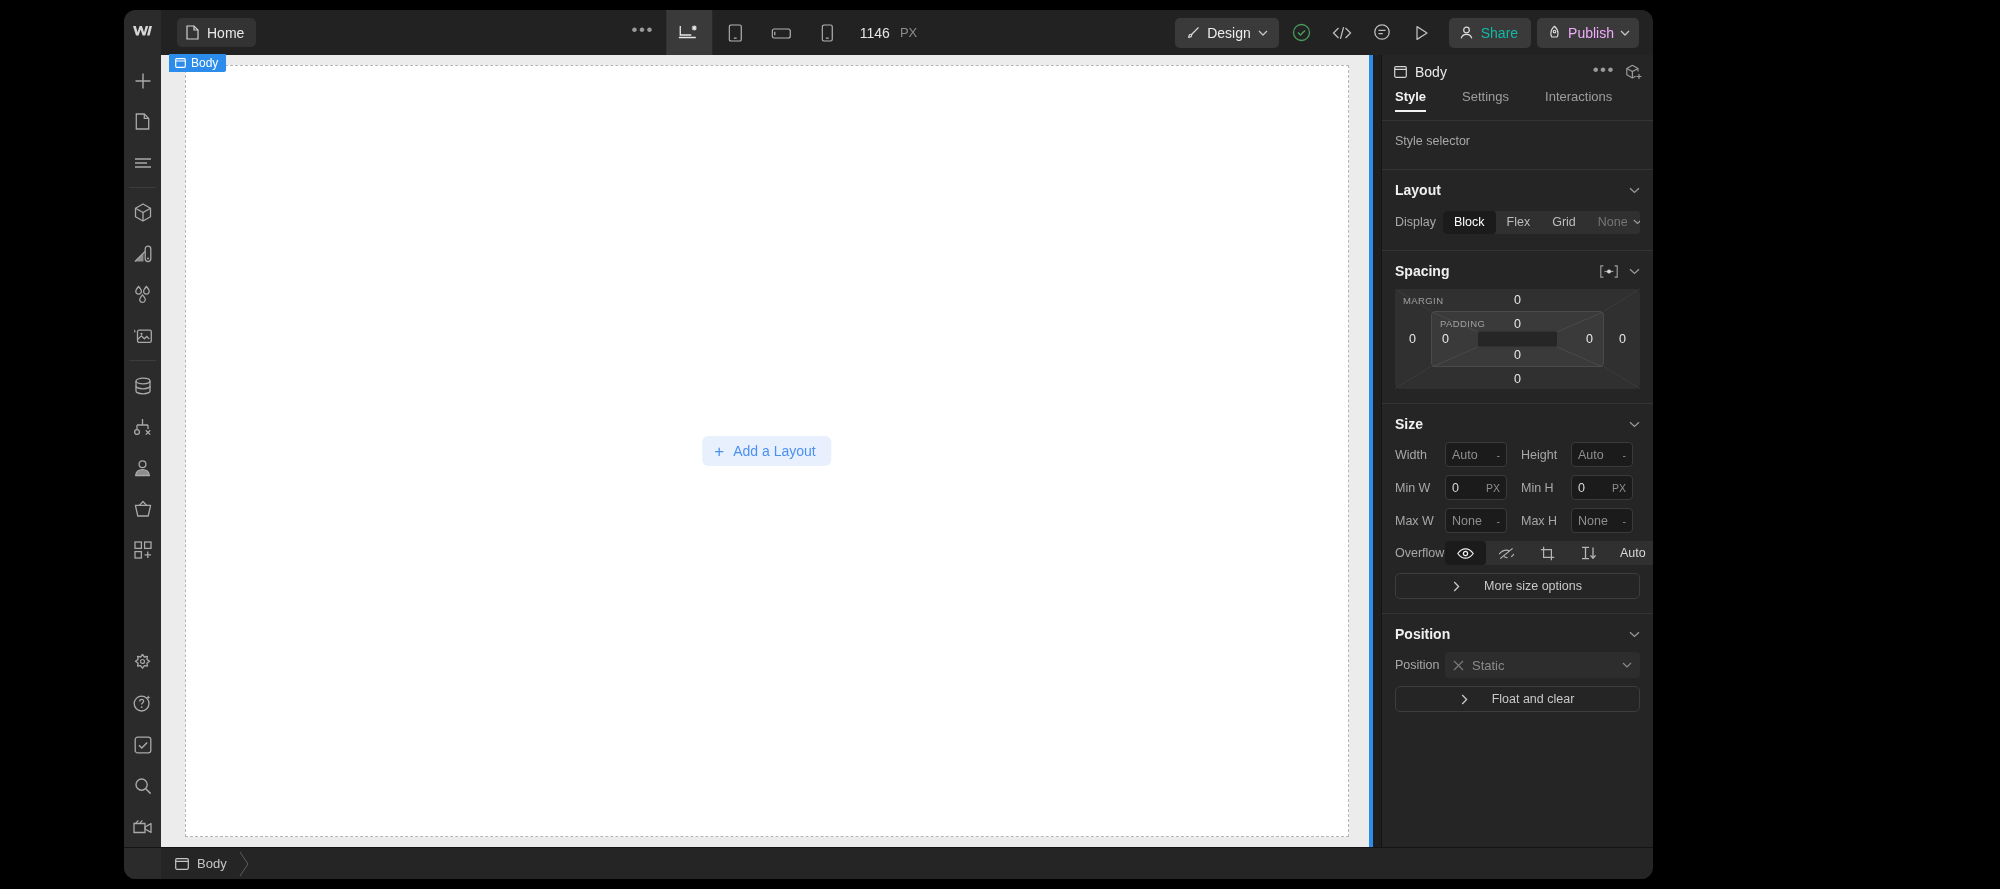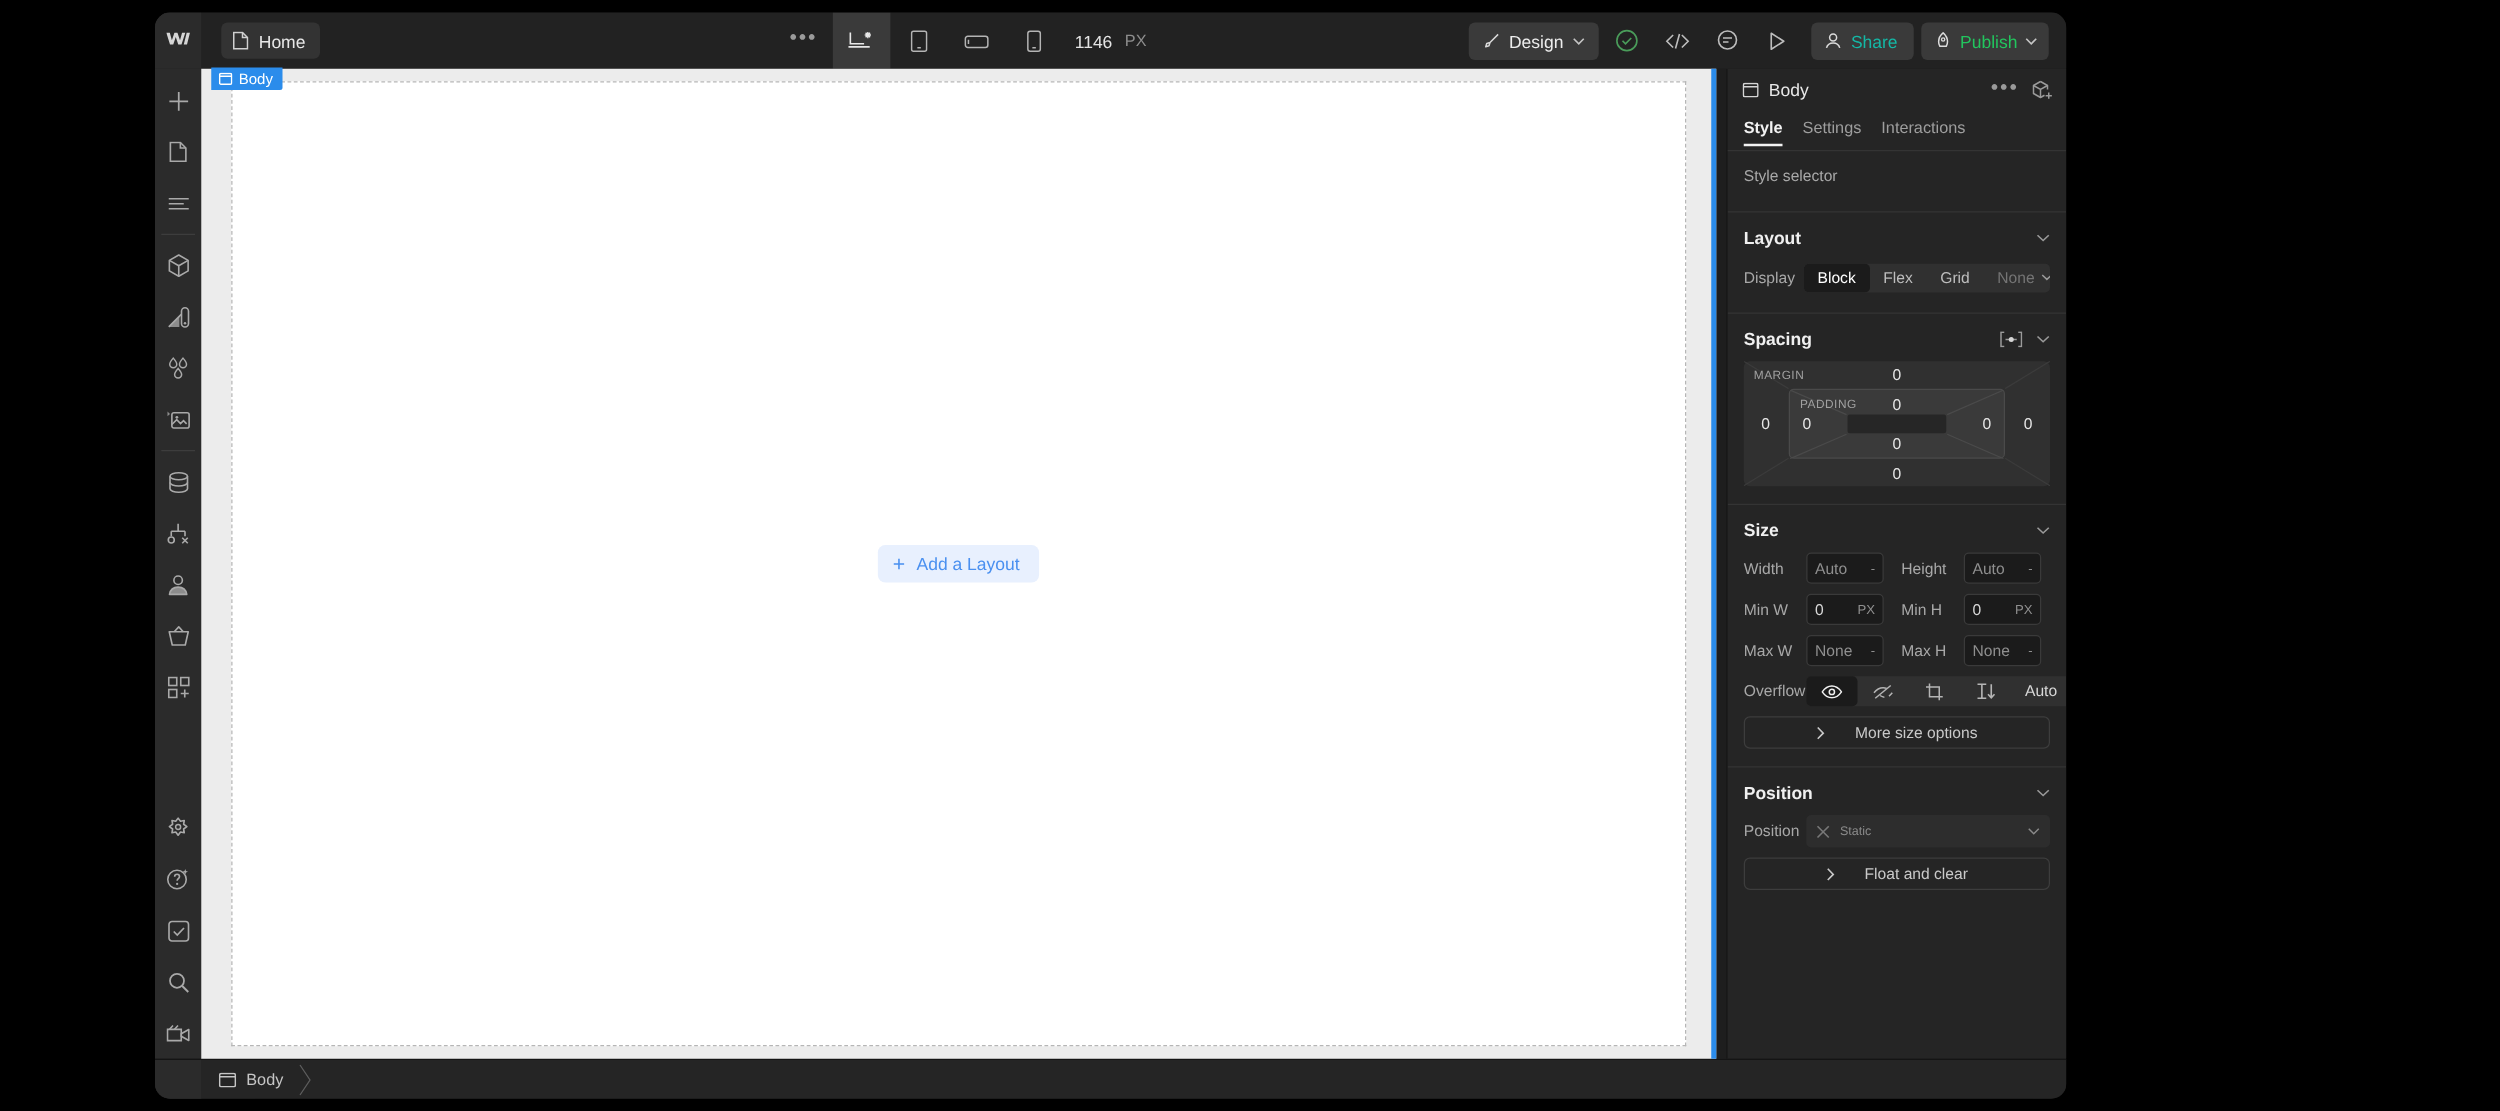--- a/index.html
+++ b/index.html
@@ -84,21 +84,21 @@
   .share-btn {
     height: 30px; padding: 0 13px 0 10px;
     background: #3a3a3a; border-radius: 5px;
     display:flex; align-items:center; gap:7px;
     color:#14b8a6; font-size:14px; margin-left:4px;
   }
   .publish-btn {
     height: 30px; padding: 0 9px 0 10px;
     background: #3a3a3a; border-radius: 5px;
     display:flex; align-items:center; gap:6px;
-    color:#22c55e; font-size:14px;
+    color:#f0abfc; font-size:14px;
   }
 
   
   .main-row { flex: 1 1 auto; display: flex; min-height: 0; }
 
   
   .rail {
     width: 37px;
     background: #2b2b2b;
     flex: 0 0 37px;
@@ -176,21 +176,21 @@
   .rp-head {
     height: 34px;
     display: flex; align-items: center;
     padding: 0 11px 0 12px;
     gap: 8px;
     color: #e9e9e9; font-size: 14px;
   }
   .rp-head .sp { margin-left: auto; display:flex; align-items:center; gap:10px; color:#9a9a9a;}
   .rp-tabs {
     height: 32px;
-    display: flex; align-items: center; gap: 16px;
+    display: flex; align-items: flex-start; gap: 36px;
     padding: 0 13px;
     border-bottom: 1px solid #343434;
   }
   .rp-tab {
     font-size: 13px; color: #9e9e9e;
     padding-bottom: 7px; position: relative;
   }
   .rp-tab.active { color: #f2f2f2; font-weight: bold; }
   .rp-tab.active:after {
     content:""; position:absolute; left:0; right:0; bottom:-1px;
@@ -291,21 +291,21 @@
   .wide-btn {
     height:26px; border:1px solid #3d3d3d; border-radius:5px;
     display:flex; align-items:center; justify-content:center; gap:24px;
     color:#c9c9c9; font-size:12.5px; margin-top:4px;
   }
   .pos-field {
     flex:1 1 auto; height:26px; background:#2d2d2d; border-radius:4px;
     display:flex; align-items:center; gap:8px; padding:0 8px;
   }
   .pos-x { color:#777; font-size:13px; }
-  .pos-val { color:#8b8b8b; font-size:10px; }
+  .pos-val { color:#8b8b8b; font-size:13px; }
   .pos-caret { margin-left:auto; color:#8a8a8a; }
 
   
   .bottombar {
     height: 32px; flex: 0 0 32px;
     background: #252525;
     border-top: 1px solid #141414;
     display: flex; align-items: center;
   }
   .bb-rail { width:37px; flex:0 0 37px; background:#2b2b2b; height:32px;}

